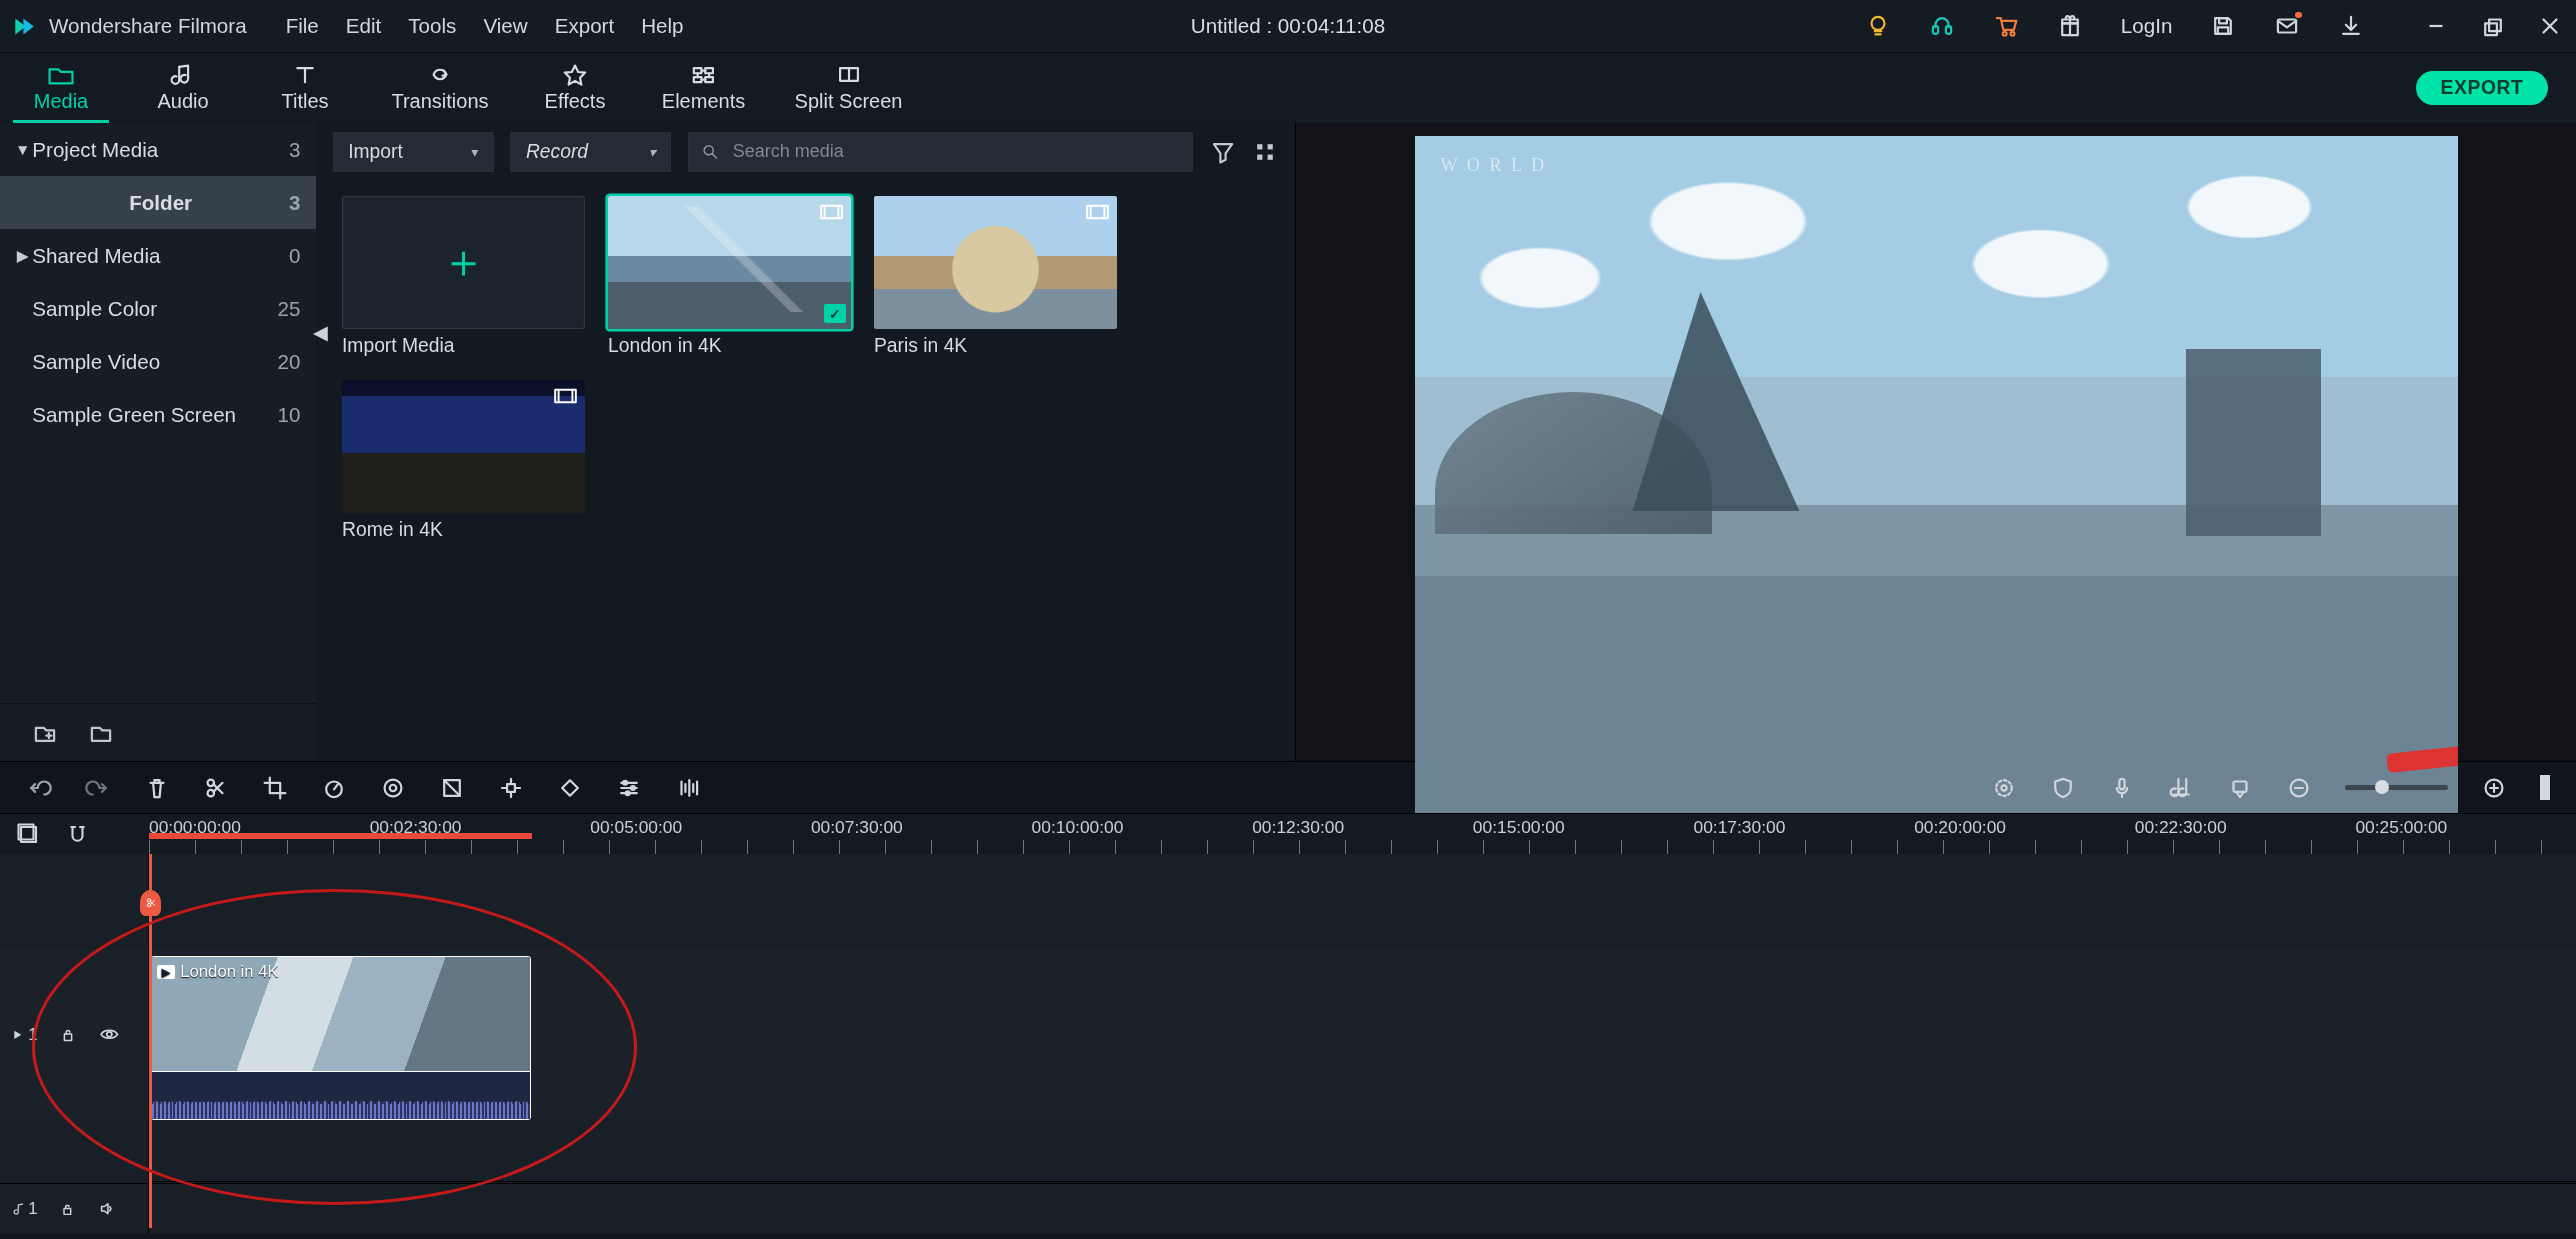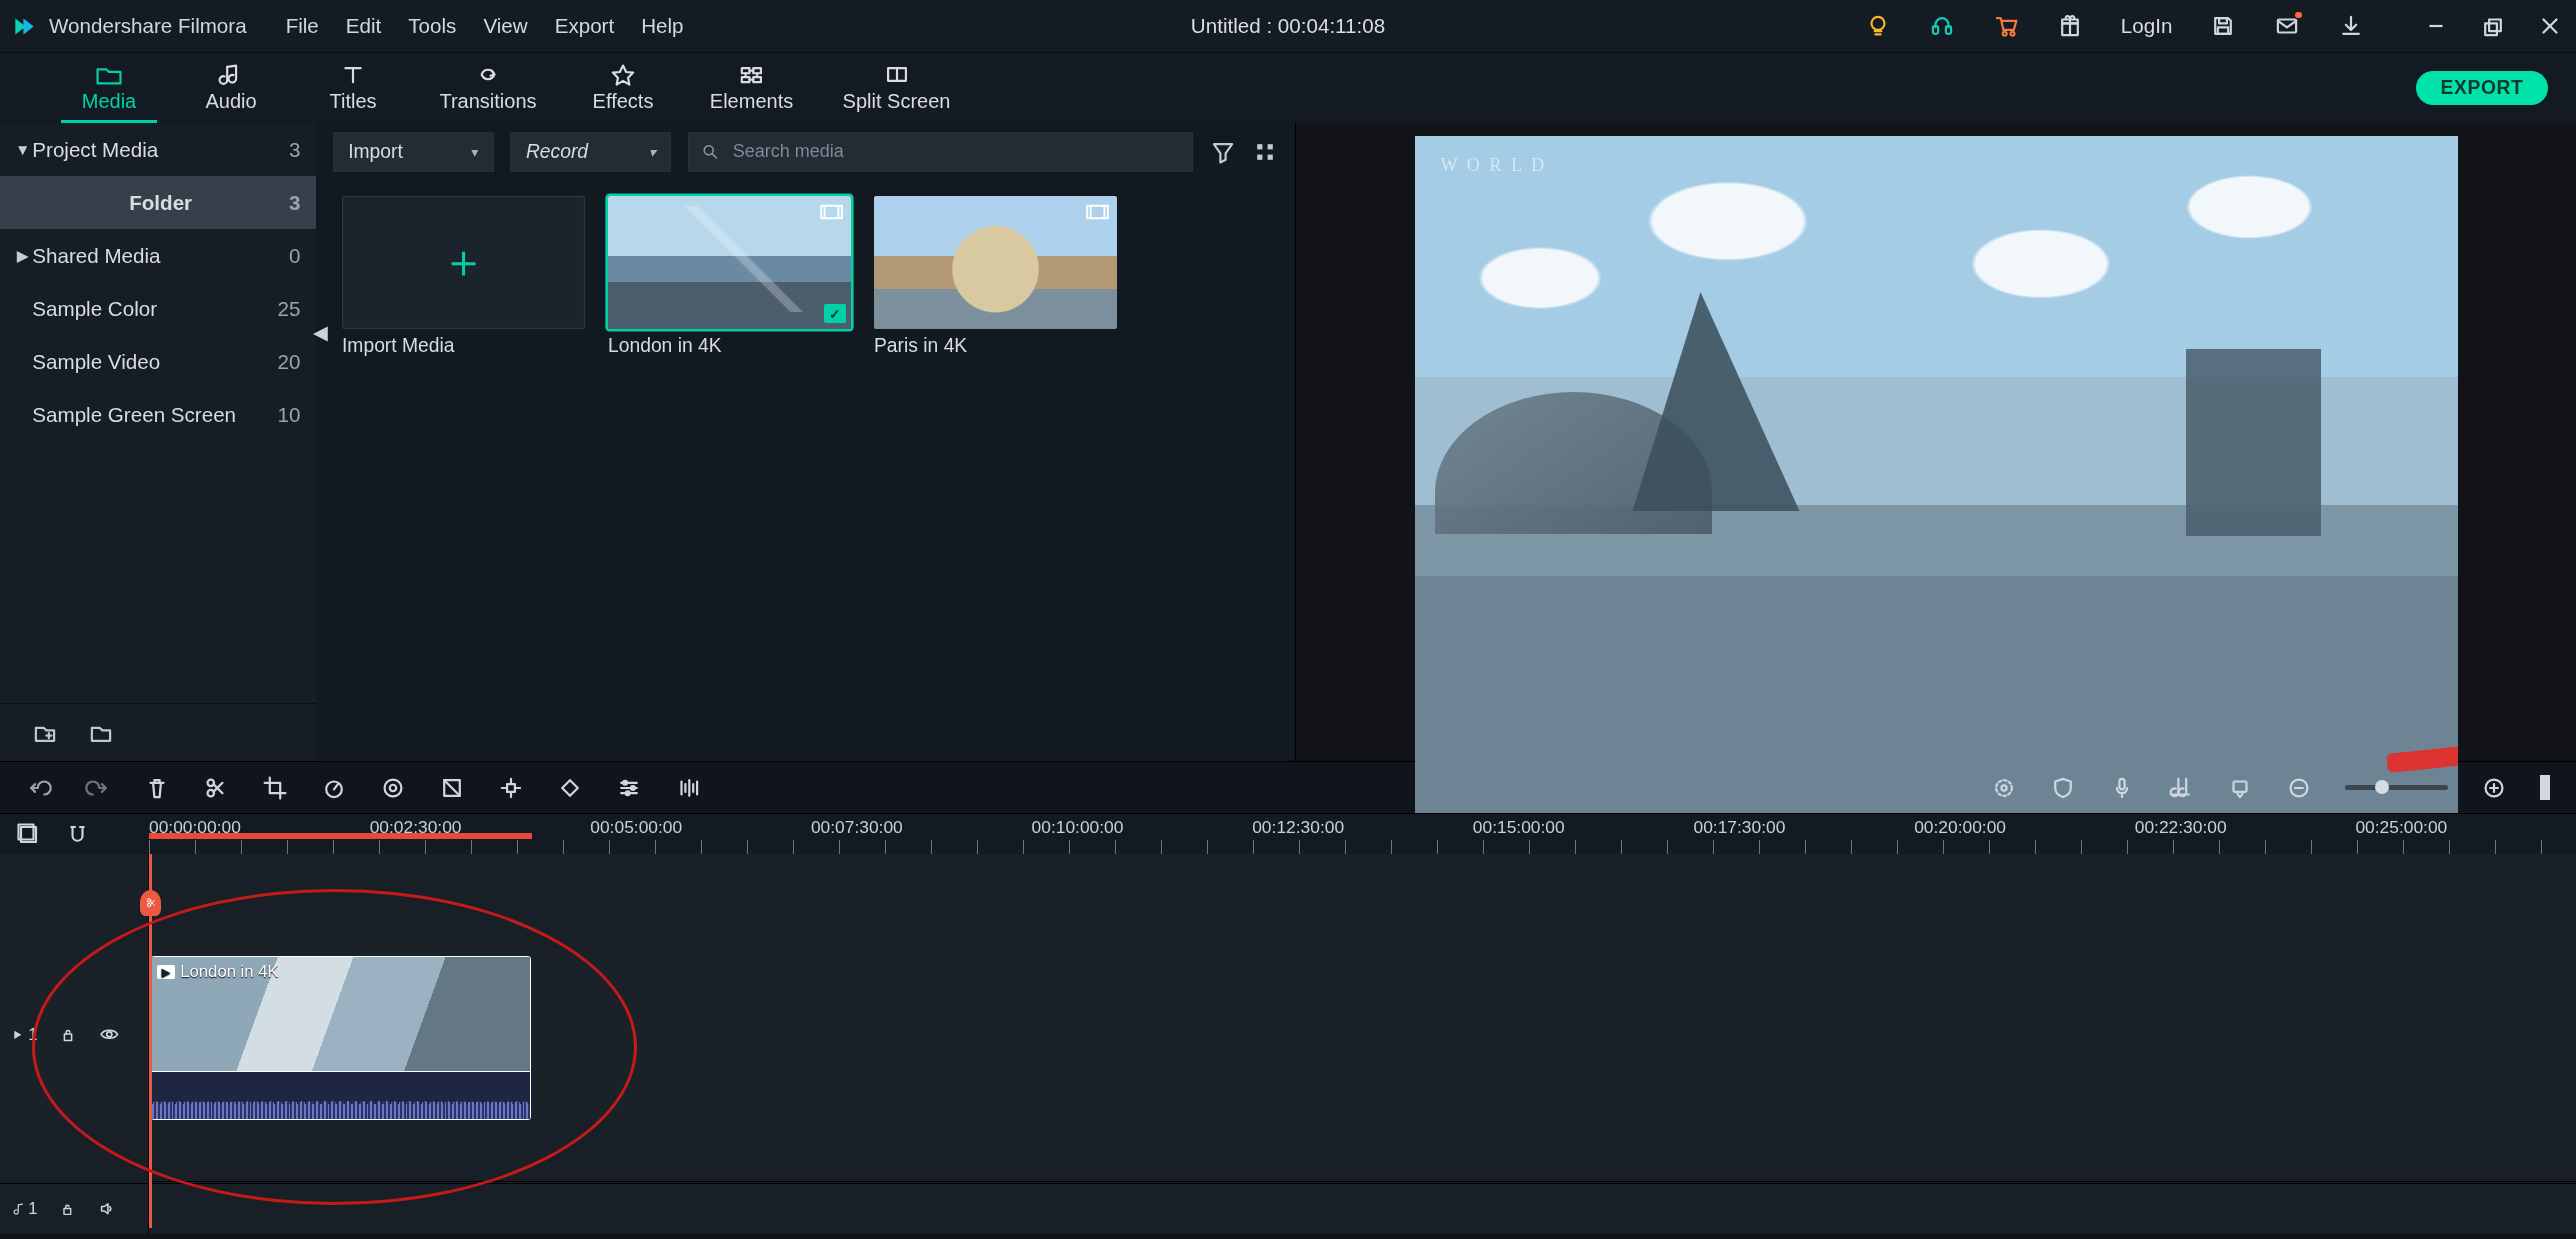--- a/index.html
+++ b/index.html
@@ -31,21 +31,21 @@
   .menubar{display:flex;gap:27px;}
   .menuitem{color:#d2d8df;cursor:pointer;}
   .doc-title{position:absolute;left:50%;transform:translateX(-50%);font-size:20.6px;color:#d8dee4;}
   .titlebar-right{margin-left:auto;display:flex;align-items:center;gap:38px;}
   .iconbtn{width:26px;height:26px;display:flex;align-items:center;justify-content:center;position:relative;}
   .small-dot{position:absolute;top:-1.3px;right:-1.3px;width:6.4px;height:6.4px;border-radius:50%;background:#ff6a3c;}
   .winbtns{display:flex;gap:31px;margin-left:20.6px;}
   .login-label{font-size:20.6px;color:#d8dee4;}
 
   
-  .worktabs{height:71px;display:flex;align-items:stretch;background:#141a21;border-top:0.6px solid #0b0f13;padding-left:48px;}
+  .worktabs{height:71px;display:flex;align-items:stretch;background:#141a21;border-top:0.6px solid #0b0f13;}
   .worktab{display:flex;flex-direction:column;align-items:center;justify-content:center;width:122px;gap:3.9px;color:#d7dde3;font-size:20px;position:relative;}
   .worktab.active{color:var(--accent);}
   .worktab.active::after{content:"";position:absolute;bottom:0;left:13px;right:13px;height:2.6px;background:var(--accent);}
   .export-wrap{margin-left:auto;display:flex;align-items:center;padding-right:28px;}
   .export-btn{background:#00e3a8;color:#0b3b2e;font-weight:700;border-radius:18px;padding:6.4px 24.5px;font-size:19.3px;letter-spacing:0.6px;}
 
   
   .mainrow{display:flex;height:638px;background:var(--bg1);}
   .left-col{width:316px;display:flex;flex-direction:column;background:#171d24;}
   .mid-col{width:979px;background:#131921;display:flex;flex-direction:column;}
@@ -424,20 +424,32 @@
           <span class="badge">
               <svg class="ic" width="23" height="18" viewBox="0 0 40 30" style="color:#fff">
                 <rect x="2" y="4" width="36" height="22"></rect>
                 <line x1="8" y1="4" x2="8" y2="26"></line>
                 <line x1="32" y1="4" x2="32" y2="26"></line>
               </svg>
             </span>
         </div>
         <div class="mediacaption">Paris in 4K</div>
       </div>
+      <div class="mediaitem">
+        <div class="mediathumb sc-rome">
+          <span class="badge">
+              <svg class="ic" width="23" height="18" viewBox="0 0 40 30" style="color:#fff">
+                <rect x="2" y="4" width="36" height="22"></rect>
+                <line x1="8" y1="4" x2="8" y2="26"></line>
+                <line x1="32" y1="4" x2="32" y2="26"></line>
+              </svg>
+            </span>
+        </div>
+        <div class="mediacaption">Rome in 4K</div>
+      </div>
     </div>
   </div>
 
   <div class="right-col">
     <div class="preview-wrap">
       <div class="preview-canvas">
         <div class="clouds"></div>
         <div class="dome"></div>
         <div class="skyscr"></div>
         <div class="bld1"></div>

